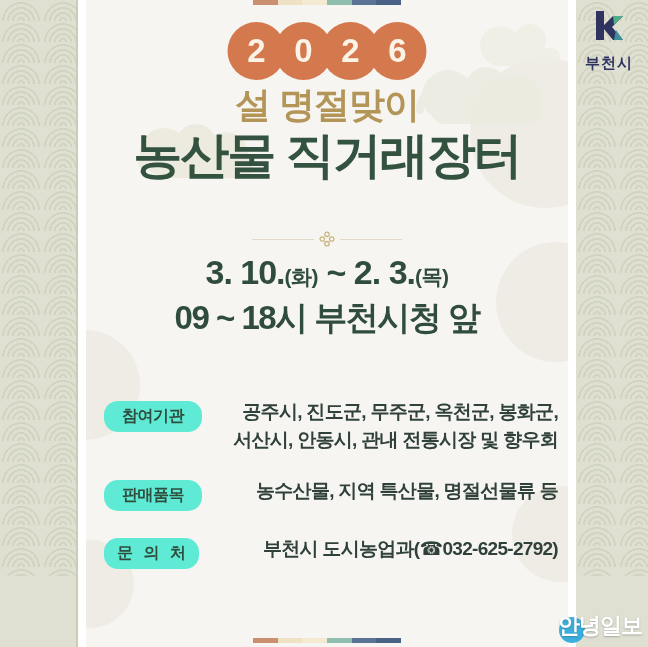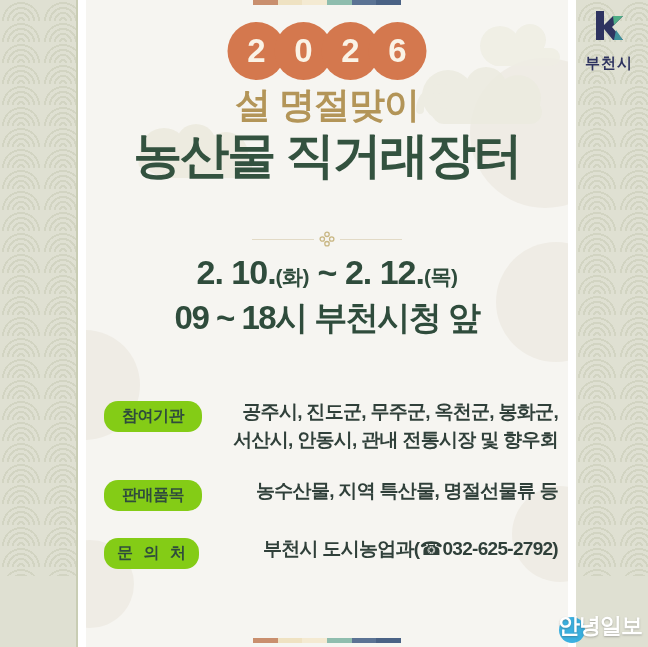--- a/index.html
+++ b/index.html
@@ -253,21 +253,21 @@
     align-items: flex-start;
     margin-bottom: 24px;
   }
   .detail-row:last-child { margin-bottom: 0; }
 
   .pill {
     flex: 0 0 auto;
     min-width: 78px;
     padding: 5px 10px 6px;
     border-radius: 14px;
-    background: #84cc16;
+    background: #5eead4;
     color: #2f4c3c;
     font-size: 16px;
     font-weight: 700;
     text-align: center;
     letter-spacing: -.5px;
     line-height: 1.25;
     margin-top: 3px;
   }
   .pill.spaced { letter-spacing: 3px; padding-right: 7px; }
 
@@ -397,21 +397,21 @@
             <circle cx="8" cy="12.7" r="2.2"></circle>
             <circle cx="3.3" cy="8" r="2.2"></circle>
             <circle cx="12.7" cy="8" r="2.2"></circle>
           </g>
         </svg>
       </span>
       <span class="rule"></span>
     </div>
 
     <div class="schedule">
-      <span class="dates"><span>2. 10.</span><span class="day">(화)</span> <span>~</span> <span>2. 12.</span><span class="day">(목)</span></span>
+      <span class="dates"><span>3. 10.</span><span class="day">(화)</span> <span>~</span> <span>2. 3.</span><span class="day">(목)</span></span>
       <span class="hours">09 ~ 18시 부천시청 앞</span>
     </div>
 
     <div class="details">
 
       <div class="detail-row">
         <span class="pill">참여기관</span>
         <span class="detail-text">
           <span class="txt-line">공주시, 진도군, 무주군, 옥천군, 봉화군,</span>
           <span class="txt-line">서산시, 안동시, 관내 전통시장 및 향우회</span>

